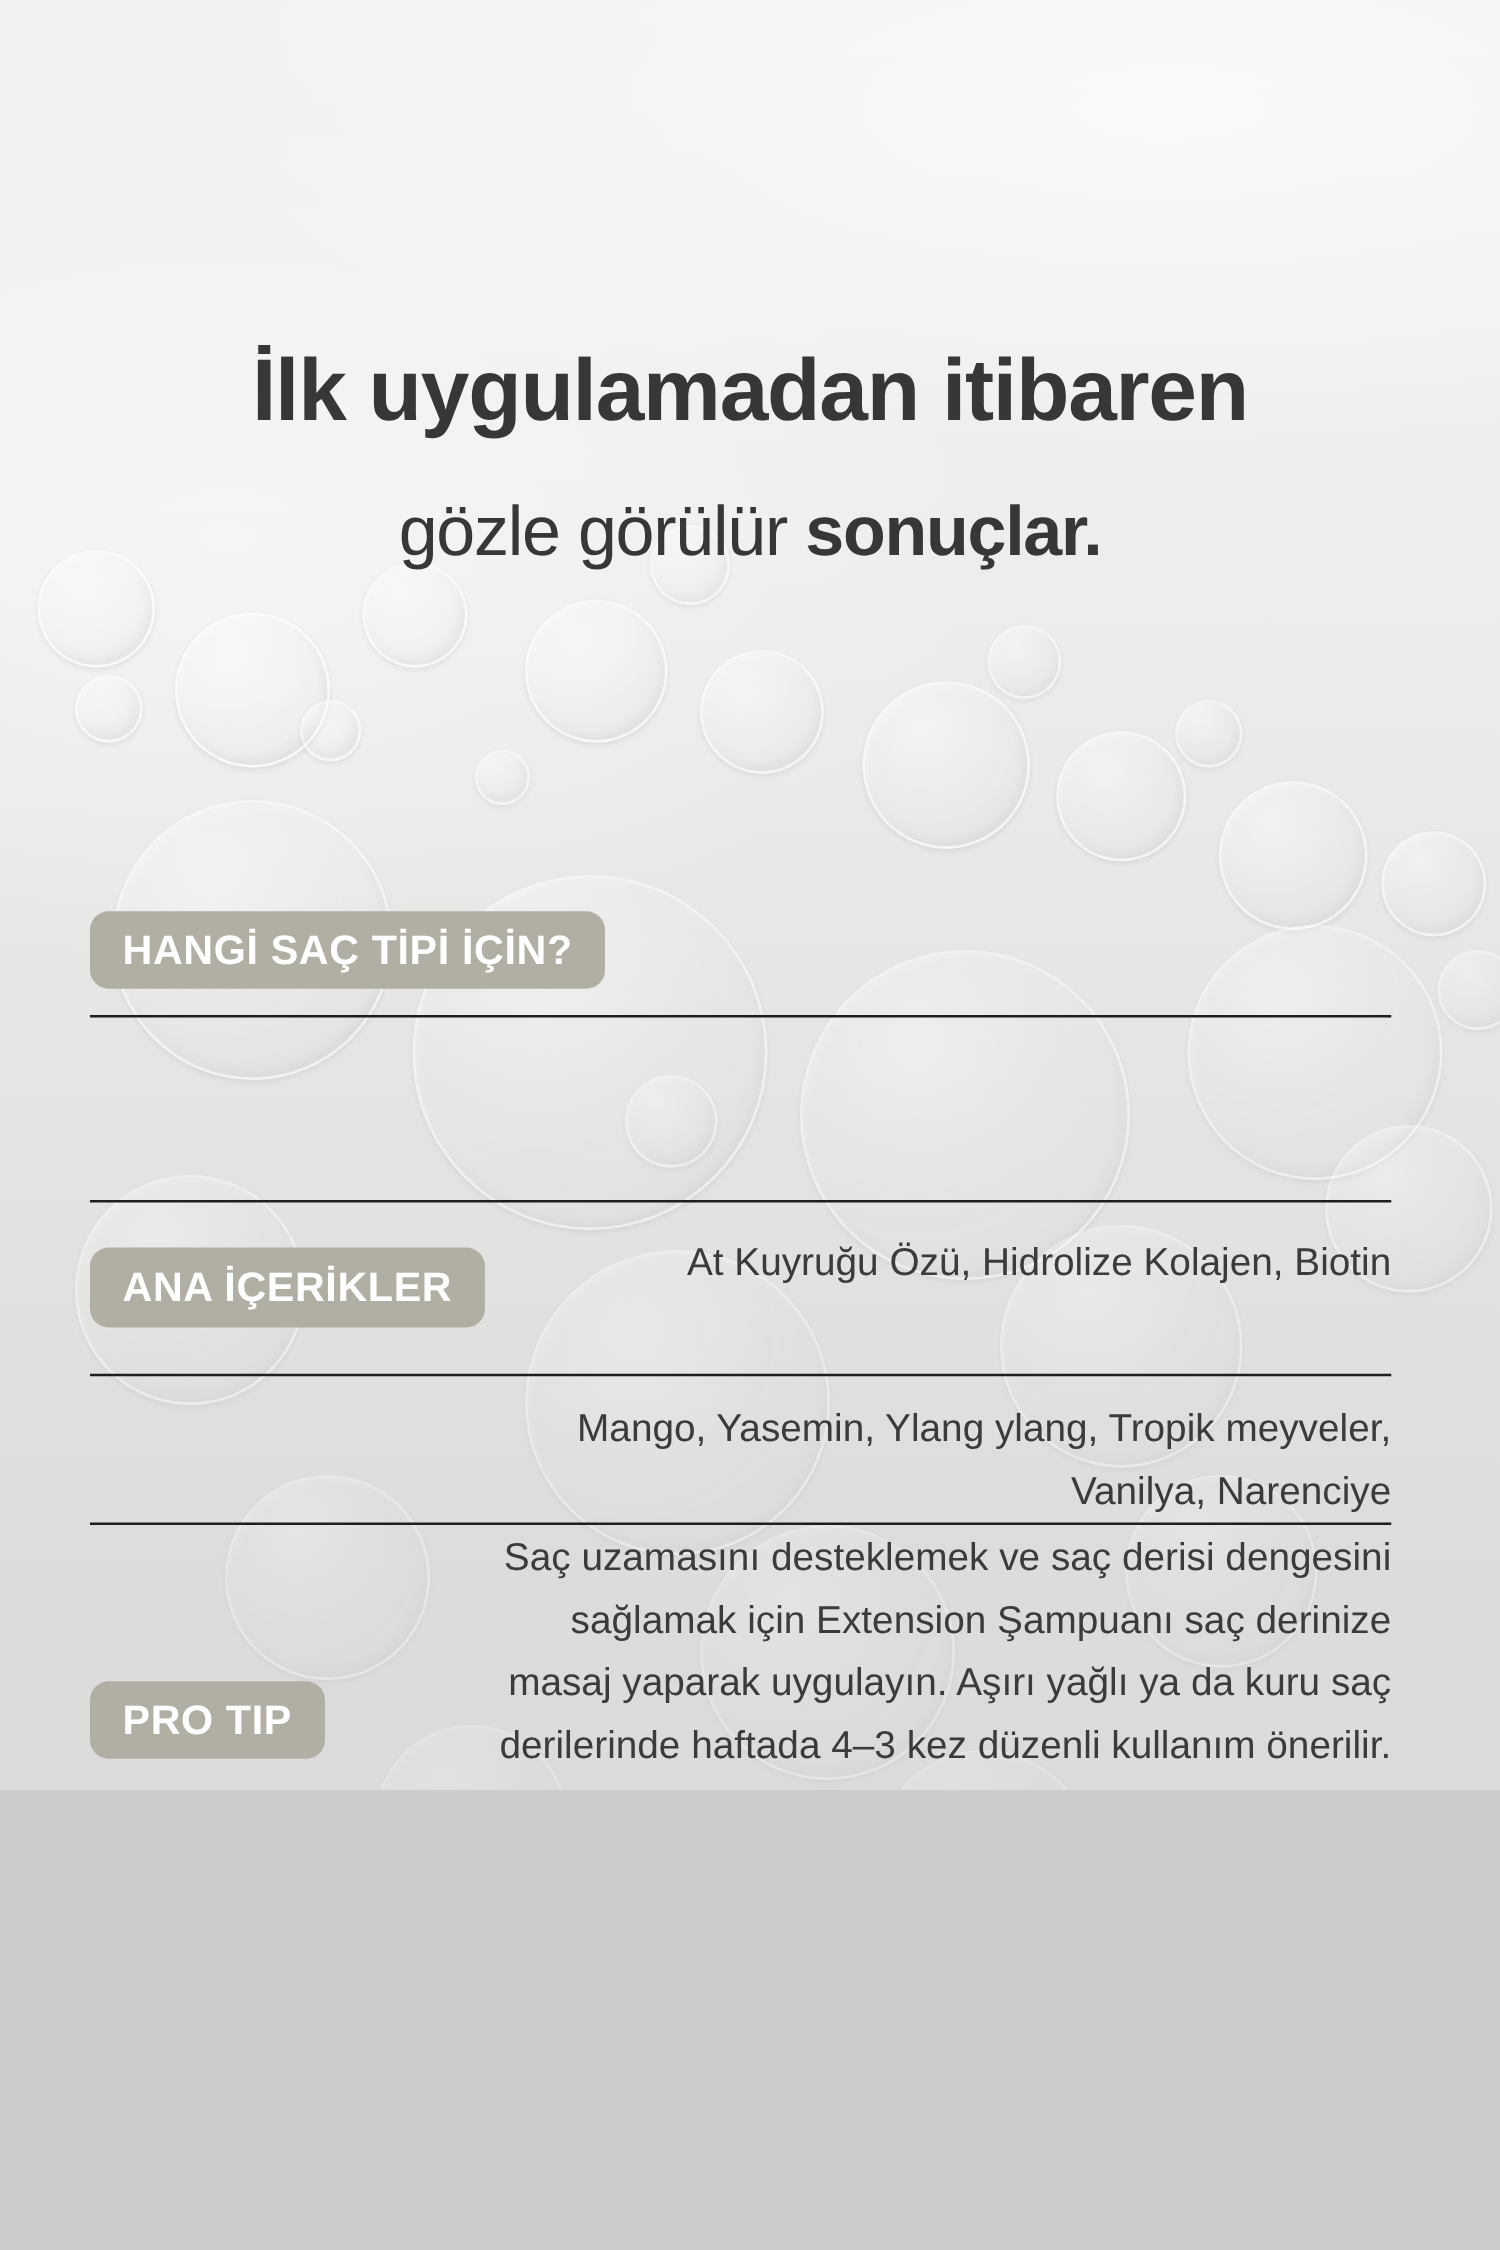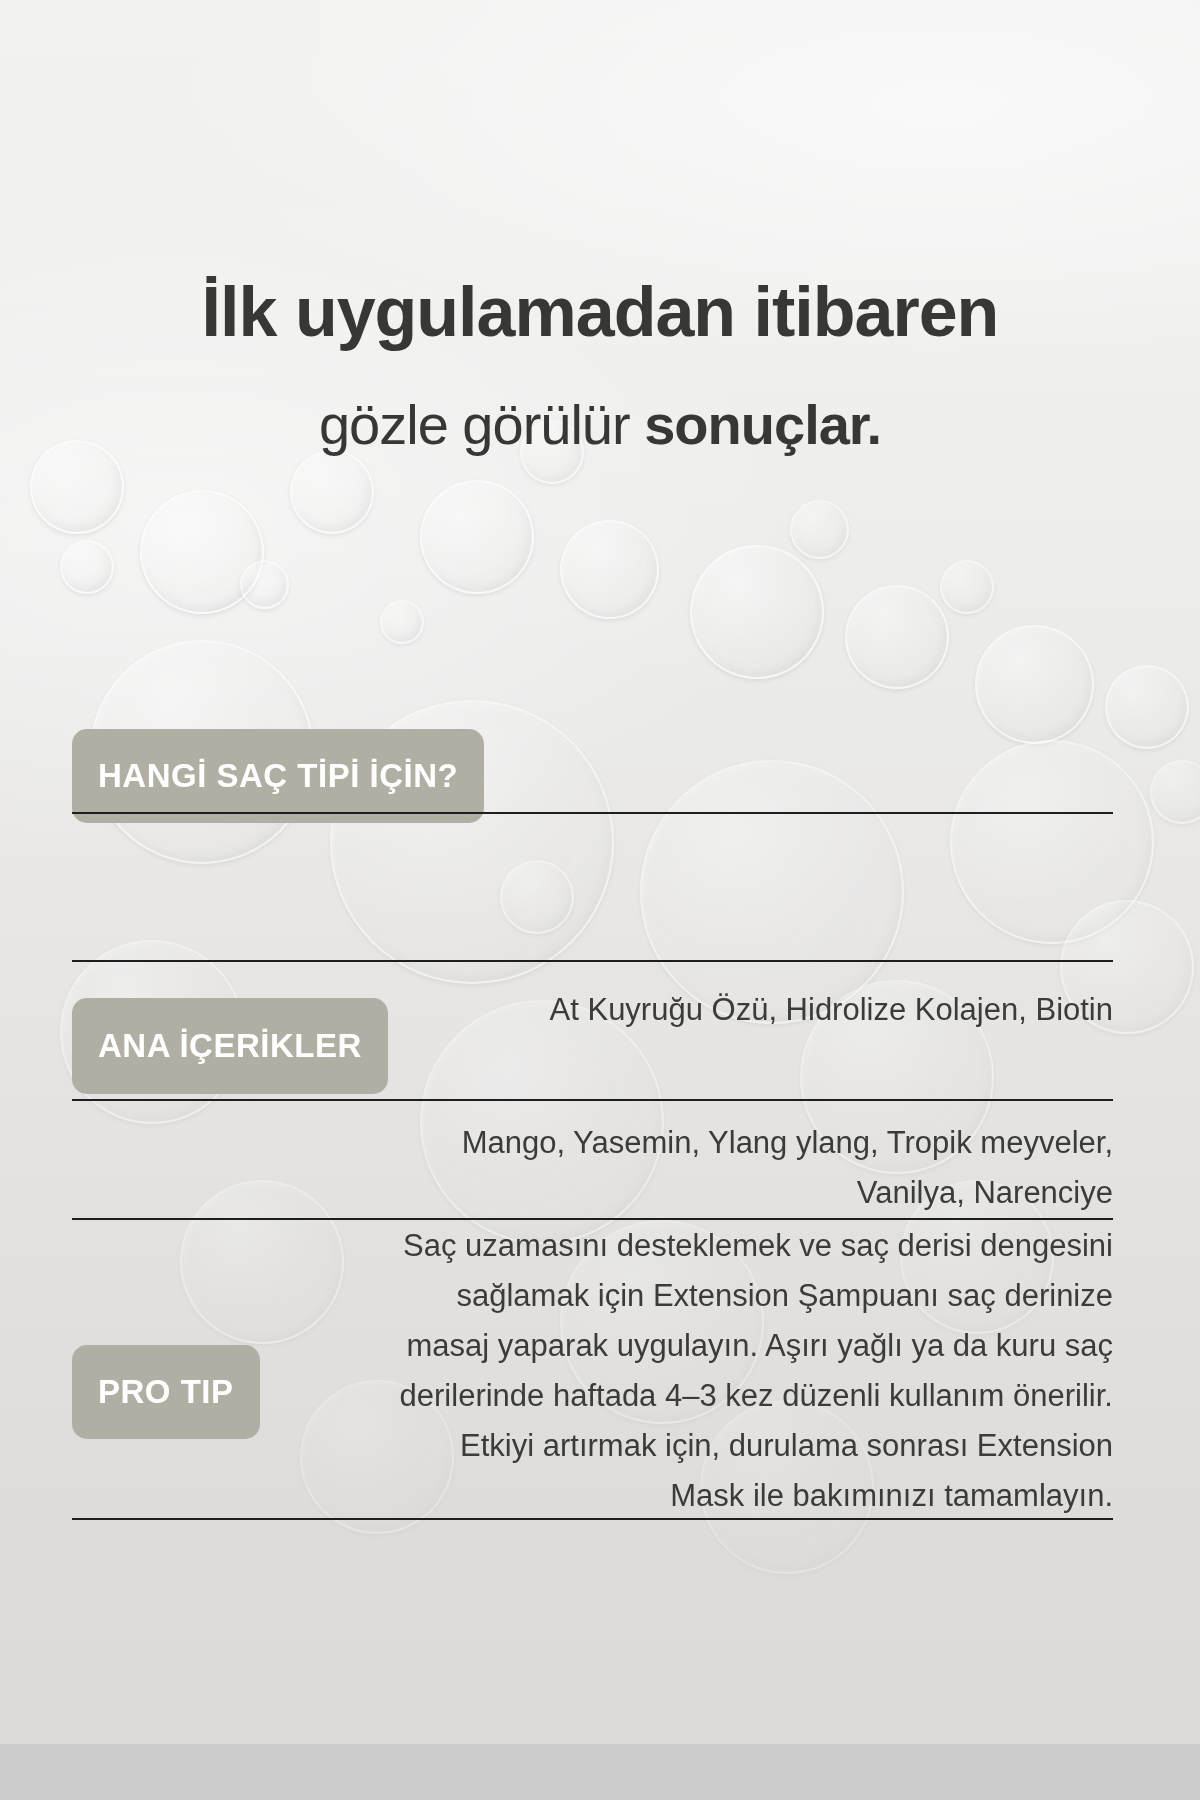--- a/index.html
+++ b/index.html
@@ -1,19 +1,19 @@
 <!DOCTYPE html>
 <html><head>
 <meta charset="utf-8">
 <style>
   html, body { margin: 0; padding: 0; background: #ccc; }
   #page {
     position: relative;
     width: 1200px;
-    height: 1744px;
+    height: 1432px;
     margin: 0 auto;
     overflow: hidden;
     font-family: "Liberation Sans", sans-serif;
     background:
       radial-gradient(1200px 420px at 78% 6%, rgba(250,250,250,.9) 0%, rgba(250,250,250,0) 65%),
       radial-gradient(900px 500px at 15% 30%, rgba(255,255,255,.45) 0%, rgba(255,255,255,0) 70%),
       linear-gradient(180deg, #f2f2f1 0%, #eeeeed 28%, #e8e7e6 52%, #e2e1e0 72%, #dddcdb 88%, #dcdbda 100%);
   }
   
   #bubble-layer { position: absolute; inset: 0; z-index: 0; }
@@ -30,21 +30,21 @@
   #title-line1 { top: 272px; font-size: 70px; font-weight: 700; }
   #title-line2 { top: 392px; font-size: 56px; font-weight: 400; }
   #title-line2 .bold { font-weight: 700; }
 
   .badge {
     position: absolute;
     left: 72px;
     height: 62px;
     display: inline-flex;
     align-items: center;
-    padding: 16px 26px;
+    padding: 0 26px;
     border-radius: 15px;
     background: #b1afa3;
     color: #ffffff;
     font-weight: 700;
     font-size: 33px;
     letter-spacing: .5px;
     white-space: nowrap;
   }
   .row-value {
     position: absolute;

